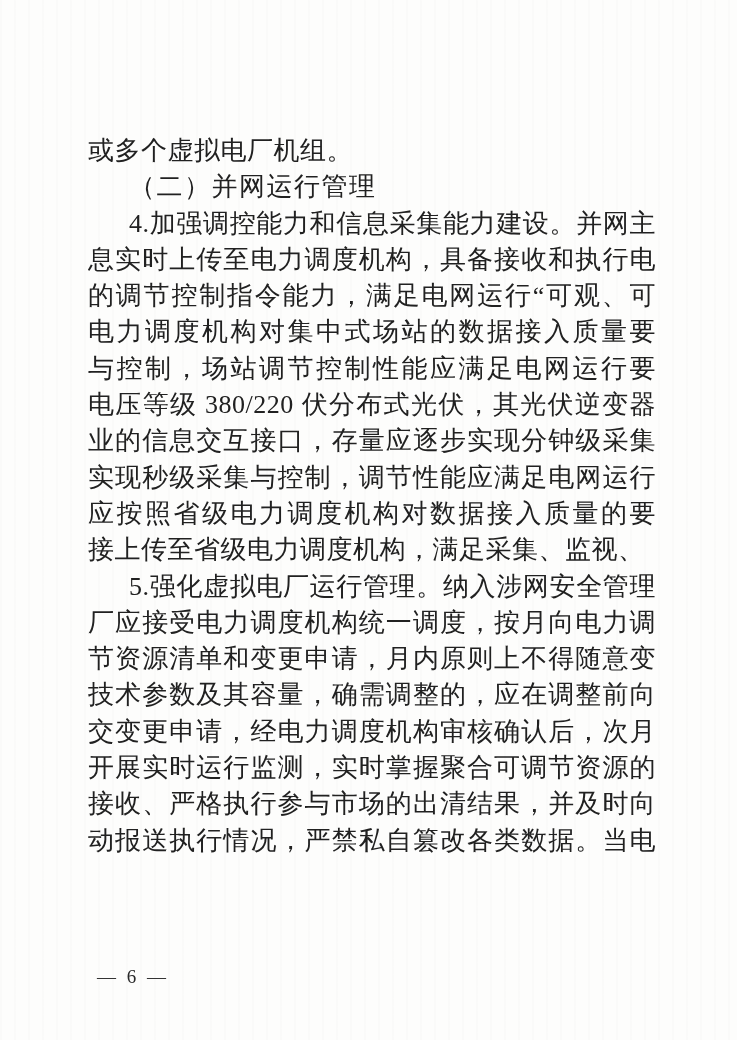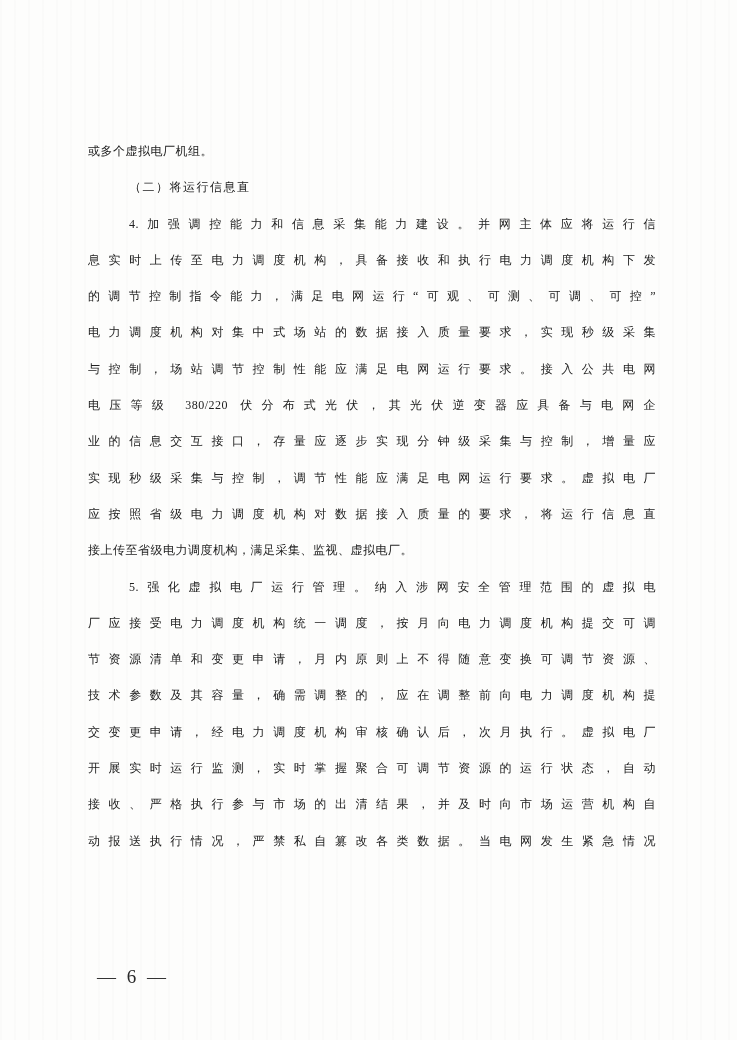--- a/index.html
+++ b/index.html
@@ -21,21 +21,21 @@
   }
   .content {
     position: absolute;
     left: 88px;
     top: 133px;
     width: 568px;
   }
   .line {
     height: 36.3px;
     line-height: 36.3px;
-    font-size: 12px;
+    font-size: 26px;
     letter-spacing: 0.5px;
     overflow: hidden;
   }
   .line.fill {
     text-align: justify;
     text-align-last: justify;
   }
   .line.indent {
     text-indent: 41px;
   }
@@ -50,21 +50,21 @@
     letter-spacing: 3px;
     color: #2a2a2a;
   }
 </style>
 </head>
 <body>
 
 <div class="page">
   <div class="content">
       <div class="line">或多个虚拟电厂机组。</div>
-      <div class="line indent heading">（二）将运行信息直</div>
+      <div class="line indent heading">（二）并网运行管理</div>
       <div class="line indent fill">4.加强调控能力和信息采集能力建设。并网主体应将运行信</div>
       <div class="line fill">息实时上传至电力调度机构，具备接收和执行电力调度机构下发</div>
       <div class="line fill">的调节控制指令能力，满足电网运行“可观、可测、可调、可控”</div>
       <div class="line fill">电力调度机构对集中式场站的数据接入质量要求，实现秒级采集</div>
       <div class="line fill">与控制，场站调节控制性能应满足电网运行要求。接入公共电网</div>
       <div class="line fill">电压等级 380/220 伏分布式光伏，其光伏逆变器应具备与电网企</div>
       <div class="line fill">业的信息交互接口，存量应逐步实现分钟级采集与控制，增量应</div>
       <div class="line fill">实现秒级采集与控制，调节性能应满足电网运行要求。虚拟电厂</div>
       <div class="line fill">应按照省级电力调度机构对数据接入质量的要求，将运行信息直</div>
       <div class="line">接上传至省级电力调度机构，满足采集、监视、虚拟电厂。</div>

